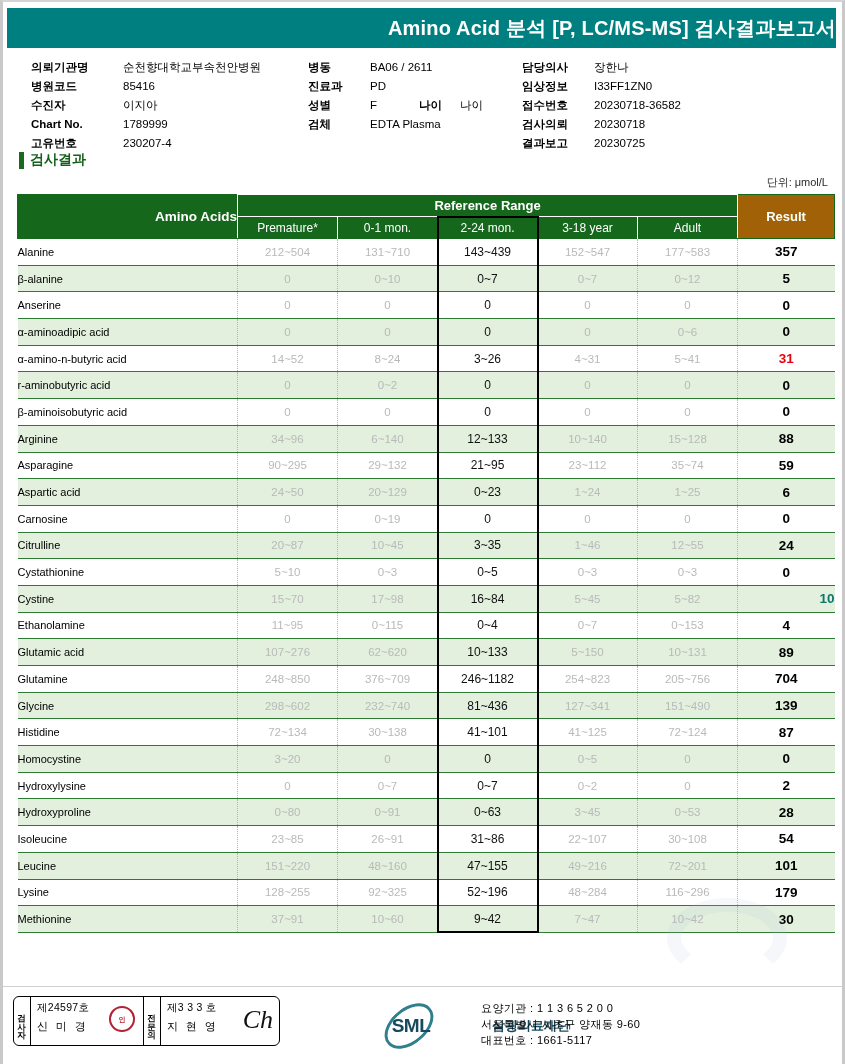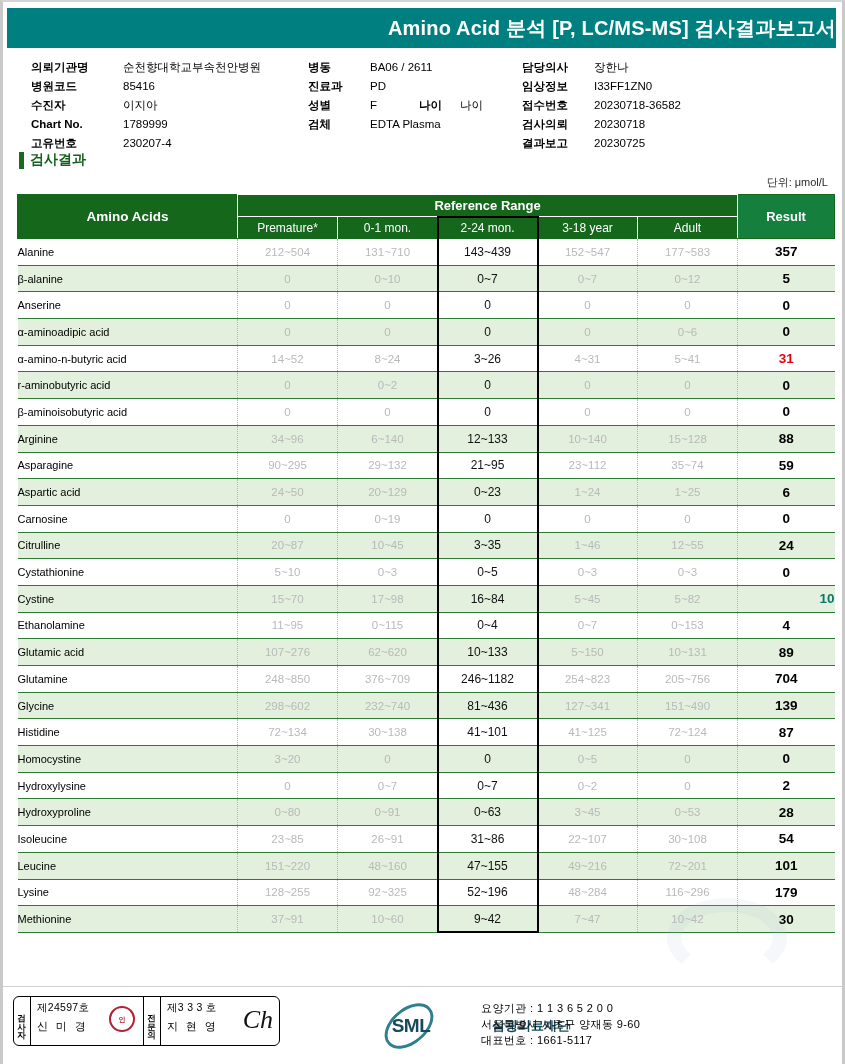--- a/index.html
+++ b/index.html
@@ -111,27 +111,27 @@
     border-collapse: collapse;
     table-layout: fixed;
   }
 
   table.rpt th, table.rpt td { padding: 0; }
   .hdr-aa {
     background: #15671c;
     color: #ffffff;
     font-weight: bold;
     font-size: 13.5px;
-    text-align: center;
+    text-align: right;
     padding-left: 12px;
     border: 1px solid #15671c;
     border-right: 1px solid #ffffff;
   }
   .hdr-result {
-    background: #15803d;
+    background: #a16207;
     color: #ffffff;
     font-weight: bold;
     font-size: 13px;
     text-align: center;
     border: 1px solid #15671c;
     border-left: 1px solid #ffffff;
   }
   .hdr-refrange {
     background: #15671c;
     color: #ffffff;

